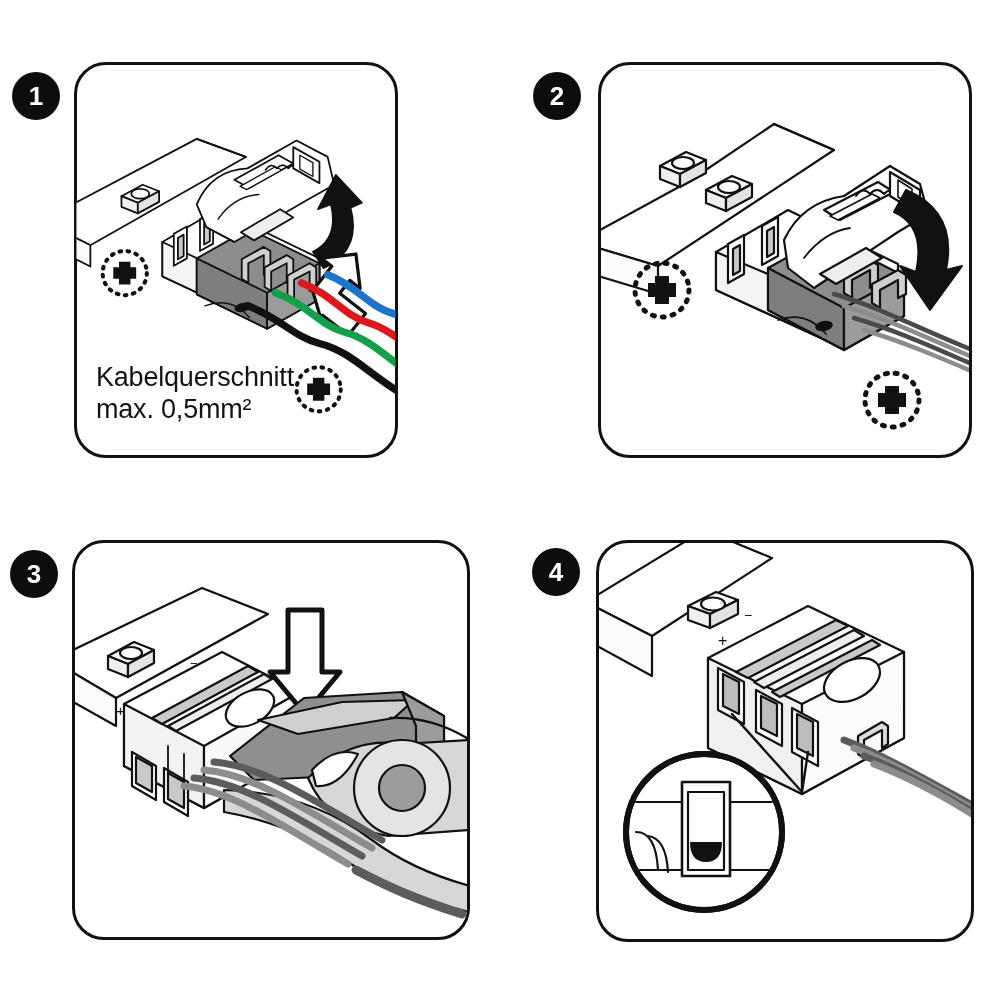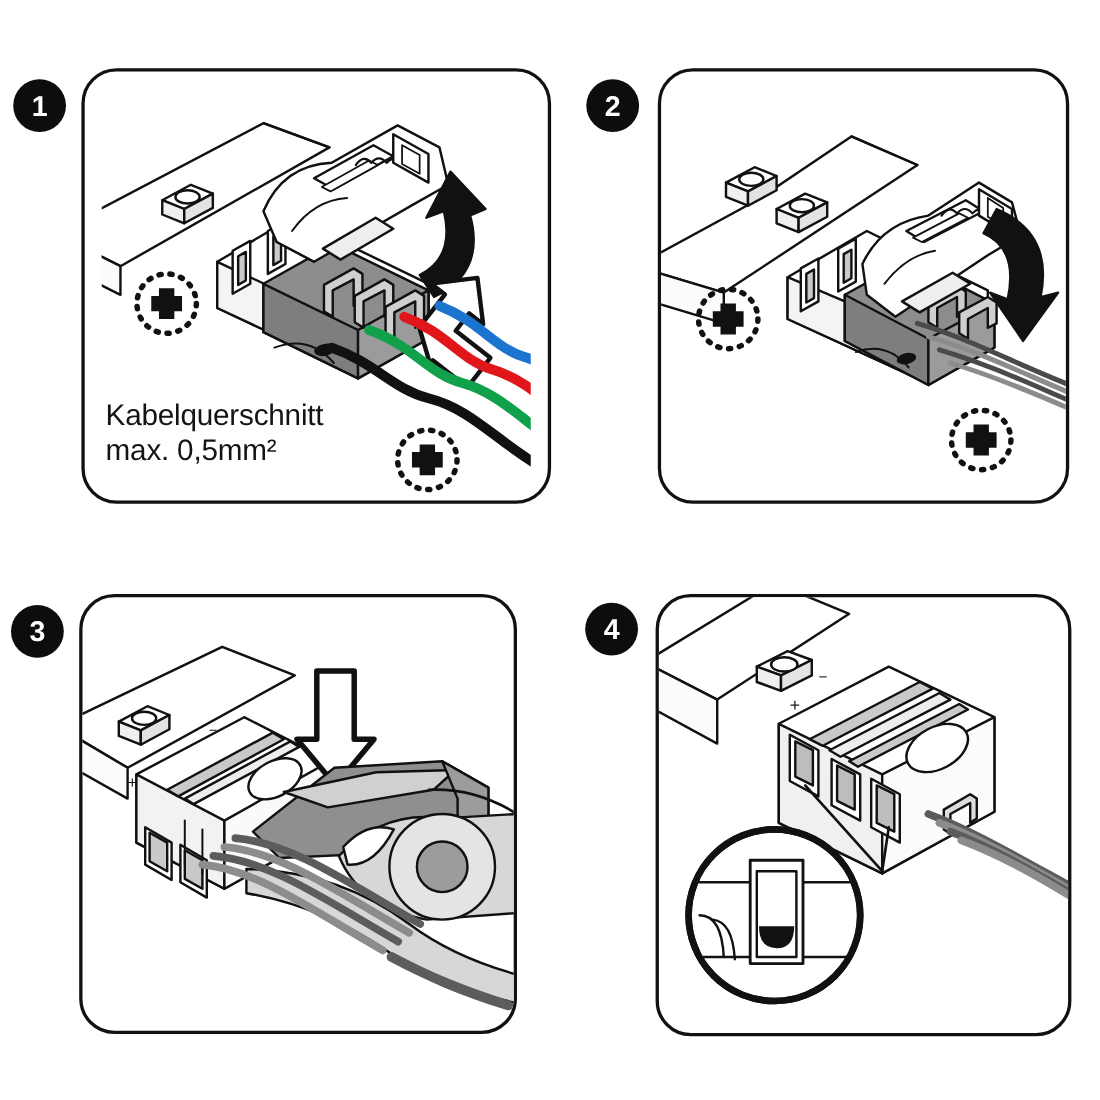--- a/index.html
+++ b/index.html
@@ -30,21 +30,21 @@
     font-family:"Liberation Sans","DejaVu Sans",sans-serif;
     white-space:pre-line;
   }
   svg{display:block;overflow:visible;}
 </style>
 </head>
 <body>
 
 <div id="sheet">
 
-  <div class="panel" style="left:74px;top:62px;width:427px;height:396px;">
+  <div class="panel" style="left:74px;top:62px;width:324px;height:396px;">
     <div class="panel-frame"></div>
     <svg class="panel-art" viewBox="0 0 396 396">
       <defs>
         <clipPath id="clip1">
             <rect x="3" y="3" width="390" height="390" rx="29"></rect>
           </clipPath>
       </defs>
       <g clip-path="url(#clip1)" fill="none" stroke="#111" stroke-width="2.2" stroke-linejoin="round" stroke-linecap="round">
 
         <g>

